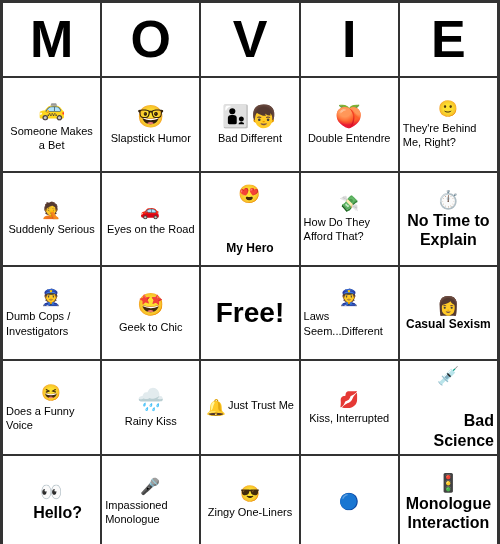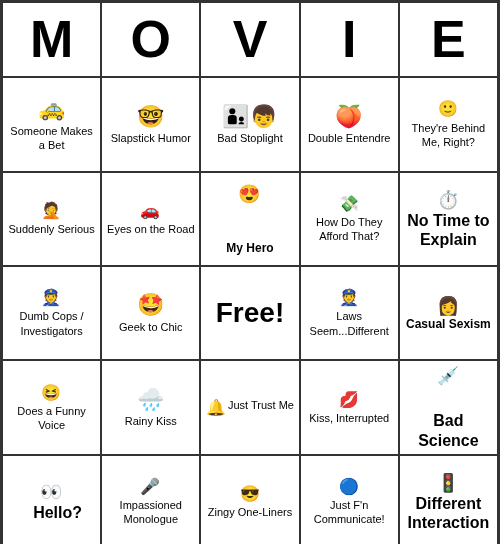--- a/index.html
+++ b/index.html
@@ -61,21 +61,21 @@
       justify-content: center;
       gap: 2px;
       flex-wrap: wrap;
     }
     .cell-inline .emoji {
       font-size: 16px;
       flex-shrink: 0;
     }
     .cell-inline .cell-text {
       font-size: 11px;
-      text-align: center;
+      text-align: left;
       margin-top: 0;
     }
   </style>
 </head>
 <body>
 
 <div class="bingo-card">
   <div class="bingo-header">
   <div class="letter">M</div>
       <div class="letter">O</div>
@@ -87,21 +87,21 @@
   <div class="bingo-cell">
         <span class="emoji">🚕</span>
         <span class="cell-text">Someone Makes a Bet</span>
       </div>
       <div class="bingo-cell">
         <span class="emoji">🤓</span>
         <span class="cell-text">Slapstick Humor</span>
       </div>
       <div class="bingo-cell">
         <span class="emoji">👨‍👦👦</span>
-        <span class="cell-text">Bad Stoplight</span>
+        <span class="cell-text">Bad Different</span>
       </div>
       <div class="bingo-cell">
         <span class="emoji">🍑</span>
         <span class="cell-text">Double Entendre</span>
       </div>
       <div class="bingo-cell">
         <div class="cell-inline">
           <span class="emoji">🙂</span>
           <span class="cell-text">They're Behind Me, Right?</span>
         </div>
@@ -179,21 +179,21 @@
       </div>
       <div class="bingo-cell">
         <div class="cell-inline">
           <span class="emoji">💋</span>
           <span class="cell-text">Kiss, Interrupted</span>
         </div>
       </div>
       <div class="bingo-cell">
         <div style="display: flex; flex-direction: column; align-items: center; justify-content: center;">
           <span style="font-size: 18px;">💉</span>
-          <span style="font-size: 16px; font-weight: bold; text-align: center; line-height: 1.2; margin-top: 24px;">Bad Science</span>
+          <span style="font-size: 16px; font-weight: bold; text-align: right; line-height: 1.2; margin-top: 24px;">Bad Science</span>
         </div>
       </div>
       <div class="bingo-cell">
         <div style="display: flex; flex-direction: column; align-items: center; justify-content: center;">
           <span style="font-size: 18px;">👀</span>
           <span style="font-size: 16px; font-weight: bold; text-align: center; line-height: 1.2; margin-left: 12px;">Hello?</span>
         </div>
       </div>
       <div class="bingo-cell">
         <div class="cell-inline">
@@ -203,23 +203,22 @@
       </div>
       <div class="bingo-cell">
         <div class="cell-inline">
           <span class="emoji">😎</span>
           <span class="cell-text">Zingy One-Liners</span>
         </div>
       </div>
       <div class="bingo-cell">
         <div class="cell-inline">
           <span class="emoji">🔵</span>
-          <span class="cell-text">Just F'n Communicate!</span>
         </div>
       </div>
       <div class="bingo-cell">
         <div style="display: flex; flex-direction: column; align-items: center; justify-content: center;">
           <span style="font-size: 18px;">🚦</span>
-          <span style="font-size: 16px; font-weight: bold; text-align: center; line-height: 1.2;">Different Interaction</span>
+          <span style="font-size: 16px; font-weight: bold; text-align: center; line-height: 1.2;">Monologue Interaction</span>
         </div>
       </div>
     </div>
 </div>
 
 </body></html>

